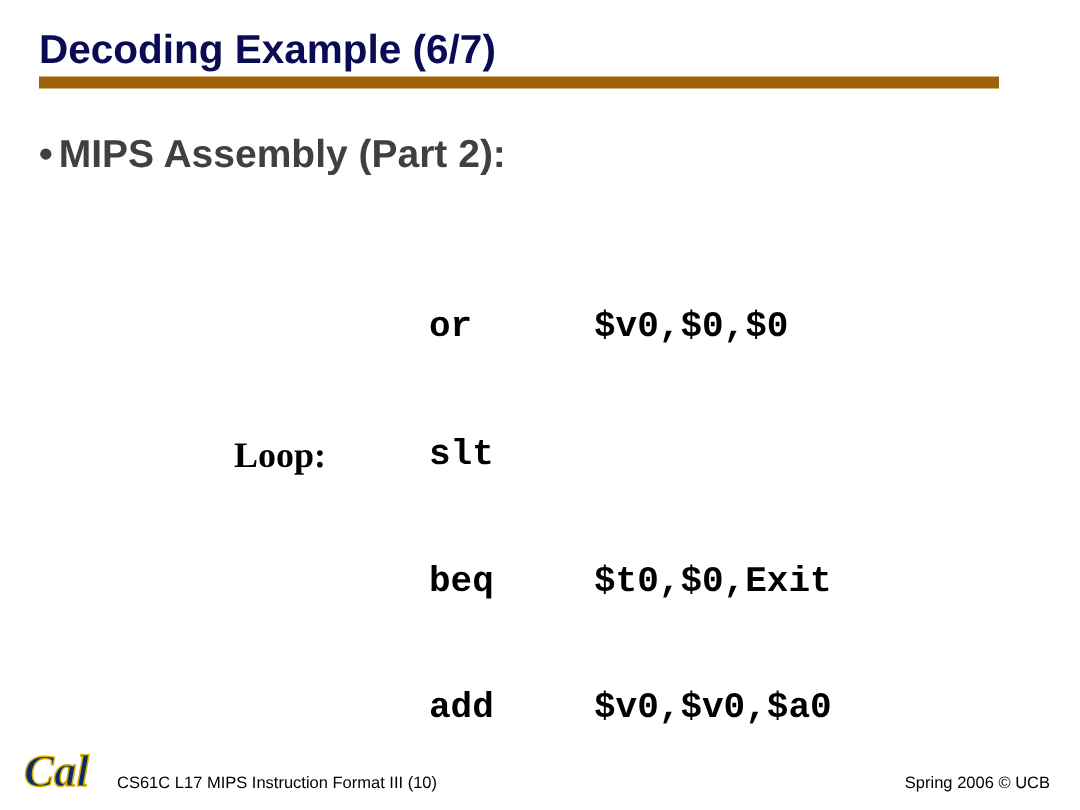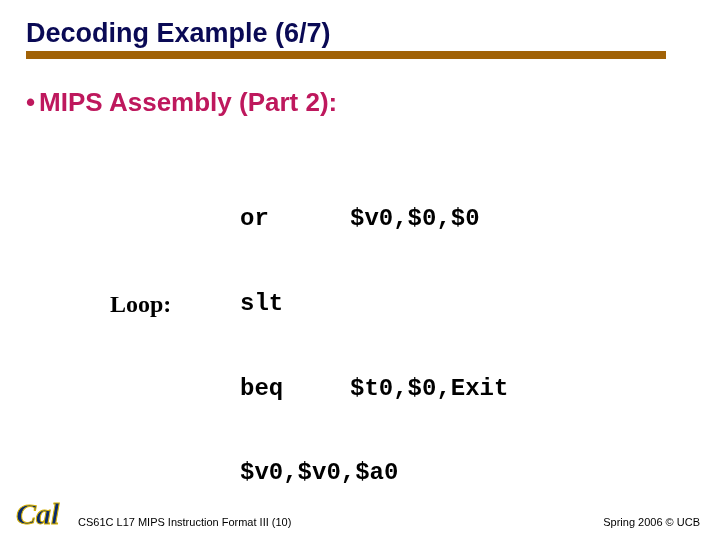--- a/index.html
+++ b/index.html
@@ -22,38 +22,38 @@
     display: inline-block;
     padding-bottom: 2px;
     width: 640px;
   }
   .body-area {
     padding: 28px 26px 0 26px;
   }
   .bullet {
     font-size: 26px;
     font-weight: bold;
-    color: #be185d;
+    color: #404040;
     margin-bottom: 30px;
   }
   .bullet .dot {
     display: inline-block;
     margin-right: 4px;
   }
   .code-block {
     font-family: "Courier New", Courier, monospace;
     font-size: 24px;
     font-weight: bold;
     color: #000;
     margin-left: 84px;
     line-height: 1.18;
     margin-bottom: 34px;
     white-space: pre;
   }
-  .code-row { display: flex; }
+  .code-row { display: flex; margin-left: 46px; }
   .col-label { width: 130px; font-family: Liberation Serif, serif; }
   .col-instr { width: 110px; }
   .col-args  { }
   .footer {
     position: absolute;
     bottom: 12px;
     left: 0;
     width: 100%;
     padding: 0 20px 0 78px;
     font-size: 11px;
@@ -80,21 +80,21 @@
 
 <div class="body-area">
   <div class="bullet">
     <span class="dot">•</span><span>MIPS Assembly (Part 2):</span>
   </div>
 
   <div class="code-block">
     <div class="code-row"><span class="col-label"></span><span class="col-instr">or</span><span class="col-args">$v0,$0,$0</span></div>
     <div class="code-row"><span class="col-label">Loop:</span><span class="col-instr">slt</span></div>
     <div class="code-row"><span class="col-label"></span><span class="col-instr">beq</span><span class="col-args">$t0,$0,Exit</span></div>
-    <div class="code-row"><span class="col-label"></span><span class="col-args">$v0,$v0,$a0</span></div>
+    <div class="code-row"><span class="col-label"></span><span class="col-instr">add</span><span class="col-args">$v0,$v0,$a0</span></div>
     
     
     
   </div>
 
 </div>
 
 <div class="logo">
   <svg viewBox="0 0 56 40">
     <text x="2" y="30" font-family="Georgia, 'Times New Roman', serif" font-style="italic" font-weight="bold" font-size="30" fill="#0a2a6b" stroke="#d6b100" stroke-width="1">Cal</text>

